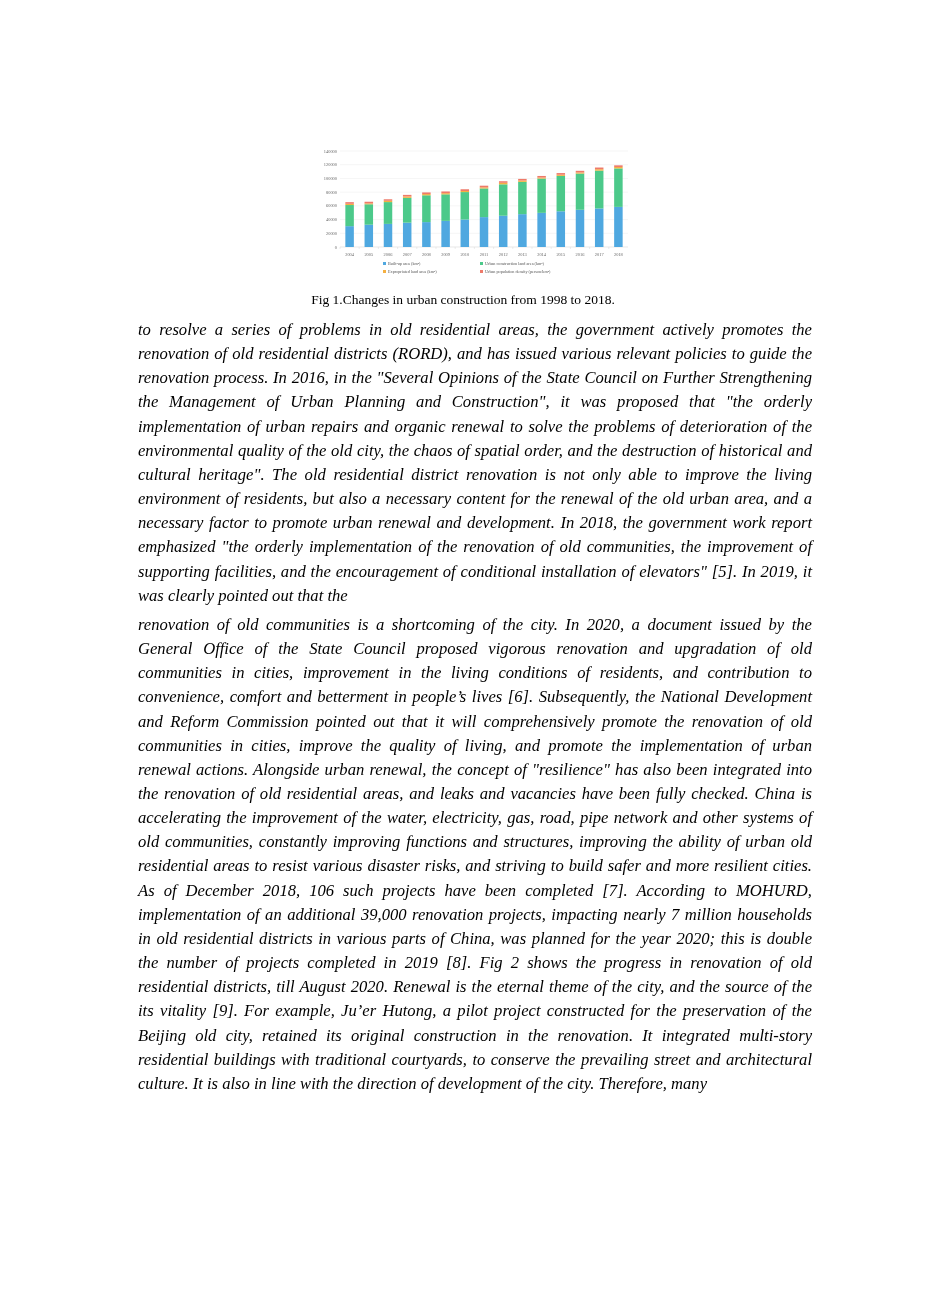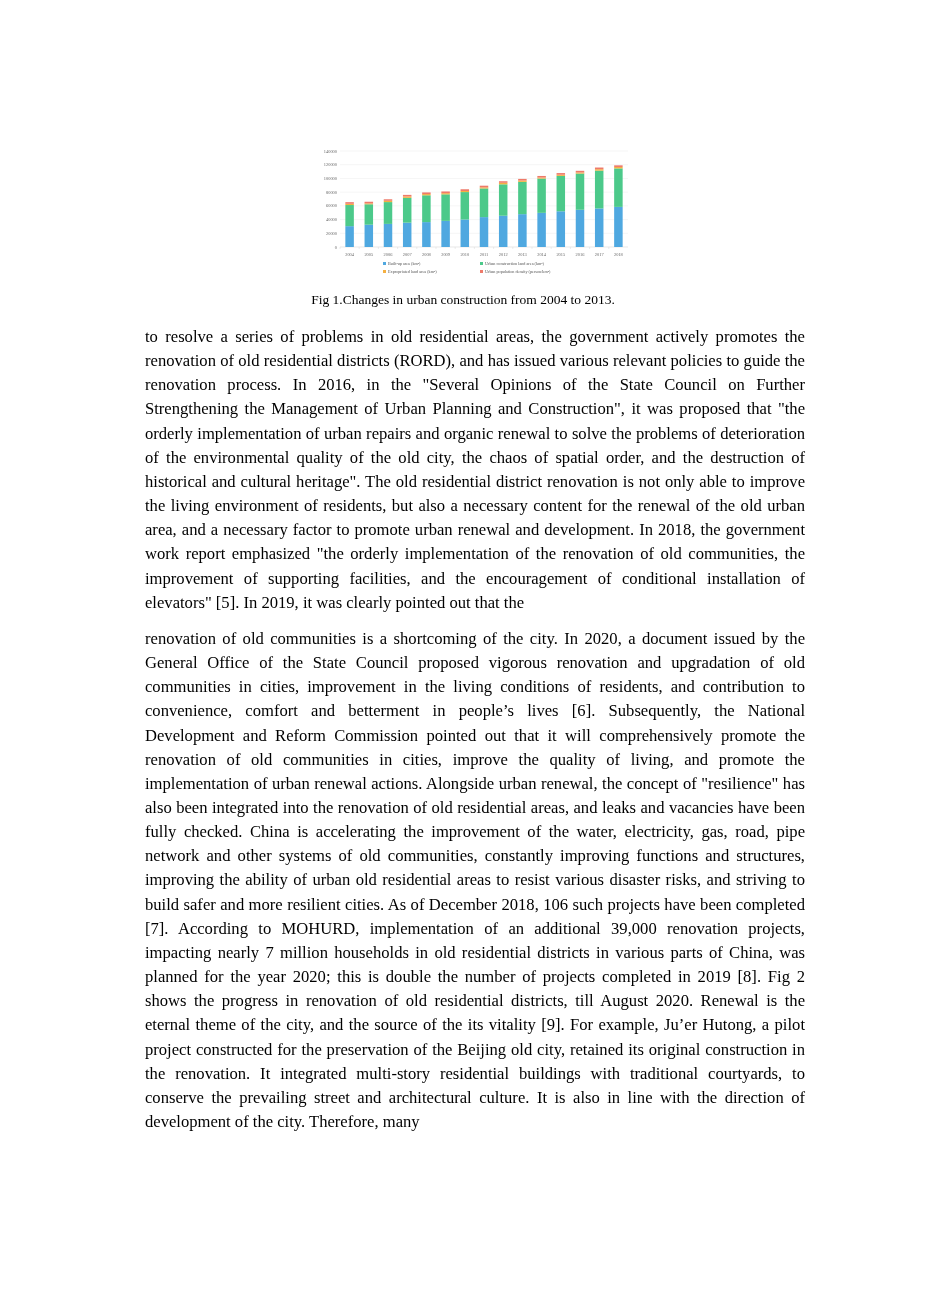--- a/index.html
+++ b/index.html
@@ -4,21 +4,21 @@
 <style>
   html, body { margin:0; padding:0; background:#ffffff; }
   body { width:926px; height:1309px; position:relative; overflow:hidden;
          font-family:"Liberation Serif", "DejaVu Serif", serif; color:#000; }
   .figure { position:absolute; left:310px; top:143px; width:322px; height:140px; }
   .chart { position:absolute; left:0; top:0; width:322px; height:140px; }
   .caption { position:absolute; left:0; width:926px; top:291px; text-align:center;
              font-size:13.5px; line-height:17px; }
   .body-text { position:absolute; left:133px; width:684px; top:313px;
                font-size:16.6px; line-height:24.15px; text-align:justify; }
-  .body-text p { margin:12px; }
+  .body-text p { margin:5px;font-style:italic; }
   .tick { font-family:"Liberation Serif", serif; font-size:4.4px; fill:#666; }
   .legend-text { font-family:"Liberation Serif", serif; font-size:4.2px; fill:#555; }
 </style>
 </head>
 <body>
 
 <div class="figure">
   <svg class="chart" id="chart" viewBox="0 0 322 140" width="322" height="140" xmlns="http://www.w3.org/2000/svg">
     <g id="grid">
         <line x1="30" x2="318" y1="104" y2="104" stroke="#d9d9d9" stroke-width="0.6"></line>
@@ -140,18 +140,18 @@
         <rect x="170" y="119" width="3" height="3" fill="#4CC98A"></rect>
         <text x="175" y="122" class="legend-text">Urban construction land area (km²)</text>
         <rect x="73" y="127" width="3" height="3" fill="#F5B041"></rect>
         <text x="78" y="130" class="legend-text">Expropriated land area (km²)</text>
         <rect x="170" y="127" width="3" height="3" fill="#EE7A6A"></rect>
         <text x="175" y="130" class="legend-text">Urban population density (person/km²)</text>
       </g>
   </svg>
 </div>
 
-<div class="caption">Fig 1.Changes in urban construction from 2004 to 2013.</div>
+<div class="caption">Fig 1.Changes in urban construction from 1998 to 2018.</div>
 
 <div class="body-text">
   <p>to resolve a series of problems in old residential areas, the government actively promotes the renovation of old residential districts (RORD), and has issued various relevant policies to guide the renovation process. In 2016, in the "Several Opinions of the State Council on Further Strengthening the Management of Urban Planning and Construction", it was proposed that "the orderly implementation of urban repairs and organic renewal to solve the problems of deterioration of the environmental quality of the old city, the chaos of spatial order, and the destruction of historical and cultural heritage". The old residential district renovation is not only able to improve the living environment of residents, but also a necessary content for the renewal of the old urban area, and a necessary factor to promote urban renewal and development. In 2018, the government work report emphasized "the orderly implementation of the renovation of old communities, the improvement of supporting facilities, and the encouragement of conditional installation of elevators" [5]. In 2019, it was clearly pointed out that the</p>
   <p>renovation of old communities is a shortcoming of the city. In 2020, a document issued by the General Office of the State Council proposed vigorous renovation and upgradation of old communities in cities, improvement in the living conditions of residents, and contribution to convenience, comfort and betterment in people’s lives [6]. Subsequently, the National Development and Reform Commission pointed out that it will comprehensively promote the renovation of old communities in cities, improve the quality of living, and promote the implementation of urban renewal actions. Alongside urban renewal, the concept of "resilience" has also been integrated into the renovation of old residential areas, and leaks and vacancies have been fully checked. China is accelerating the improvement of the water, electricity, gas, road, pipe network and other systems of old communities, constantly improving functions and structures, improving the ability of urban old residential areas to resist various disaster risks, and striving to build safer and more resilient cities. As of December 2018, 106 such projects have been completed [7]. According to MOHURD, implementation of an additional 39,000 renovation projects, impacting nearly 7 million households in old residential districts in various parts of China, was planned for the year 2020; this is double the number of projects completed in 2019 [8]. Fig 2 shows the progress in renovation of old residential districts, till August 2020. Renewal is the eternal theme of the city, and the source of the its vitality [9]. For example, Ju’er Hutong, a pilot project constructed for the preservation of the Beijing old city, retained its original construction in the renovation. It integrated multi-story residential buildings with traditional courtyards, to conserve the prevailing street and architectural culture. It is also in line with the direction of development of the city. Therefore, many</p>
 </div>
 
 </body></html>

